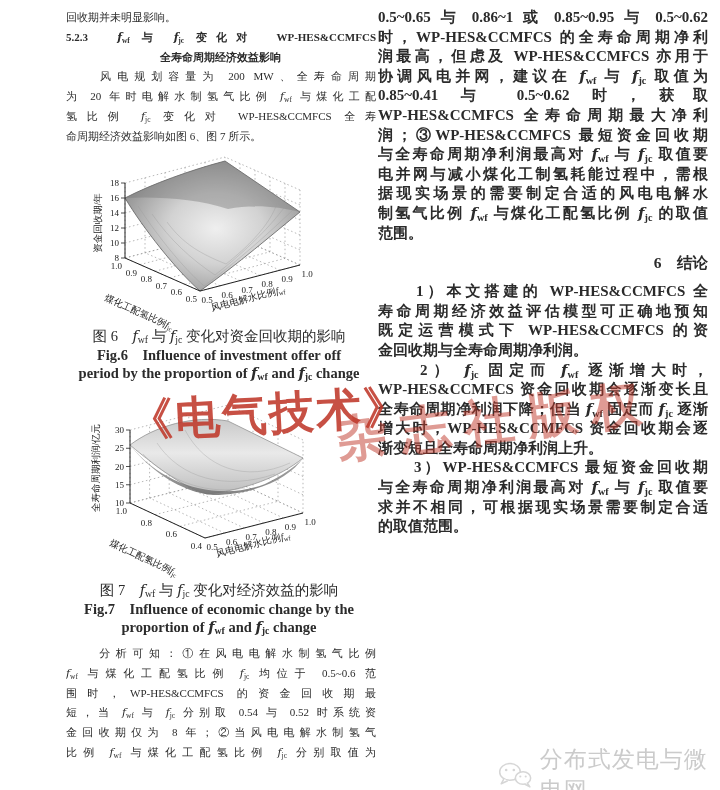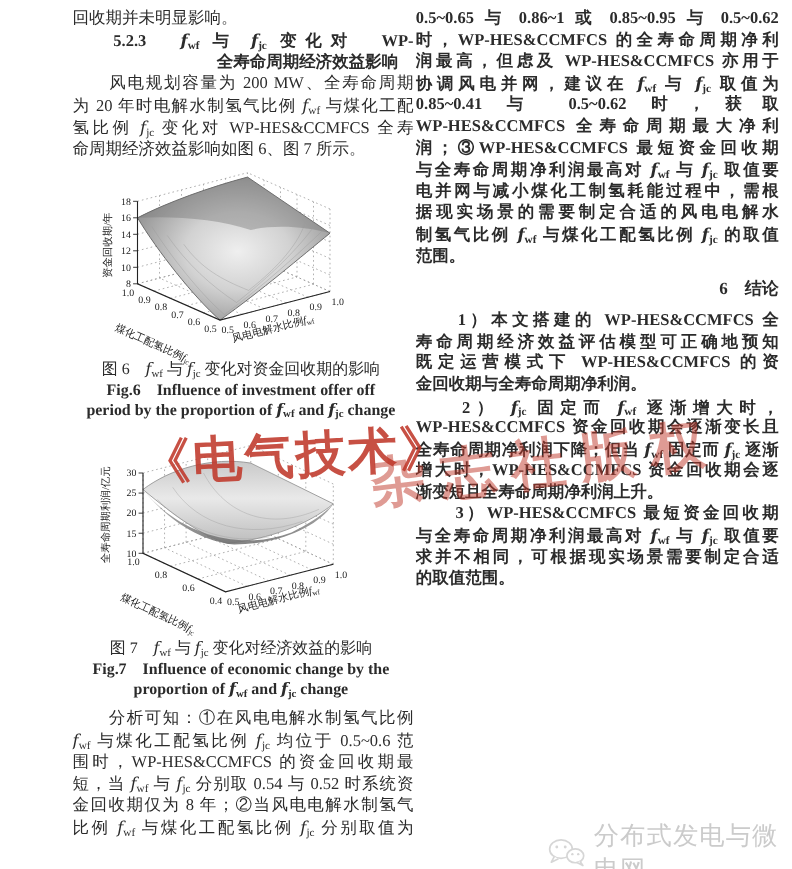--- a/index.html
+++ b/index.html
@@ -1,23 +1,23 @@
 <!DOCTYPE html>
 <html><head>
 <meta charset="utf-8">
 <title>Paper page</title>
 <style>
   html,body{margin:0;padding:0;}
   body{width:720px;height:790px;position:relative;background:#fdfdfd;overflow:hidden;
        font-family:"Liberation Serif","DejaVu Serif",serif;color:#2b2b2b;}
   .page{position:absolute;inset:0;background:#ffffff;}
   .blk{position:absolute;}
-  .ln{font-size:15px;height:19.8px;line-height:19.8px;overflow:hidden;}
+  .ln{font-size:11px;height:19.8px;line-height:19.8px;overflow:hidden;}
   .jl{text-align:justify;text-align-last:justify;}
-  .bold{font-weight:bold;margin-left:37px;}
+  .bold{font-weight:bold;}
   .indent2{padding-left:94px;}
   var{font-style:italic;font-family:"DejaVu Serif","Liberation Serif",serif;}
   sub{font-size:68%;line-height:0;vertical-align:-0.25em;}
   .col-left{left:66px;width:310px;}
   .col-right{left:378px;width:330px;}
   .rln{font-size:15px;height:19.6px;line-height:19.6px;overflow:hidden;font-weight:bold;}
   .sec-head{font-size:15.5px;font-weight:bold;height:22px;line-height:22px;margin-top:9px;margin-bottom:8px;text-align:right;}
   .caption{text-align:center;}
   .cap-zh{font-size:14.5px;height:18.5px;line-height:18.5px;}
   .cap-en{font-size:14.5px;font-weight:bold;height:18.5px;line-height:18.5px;}

